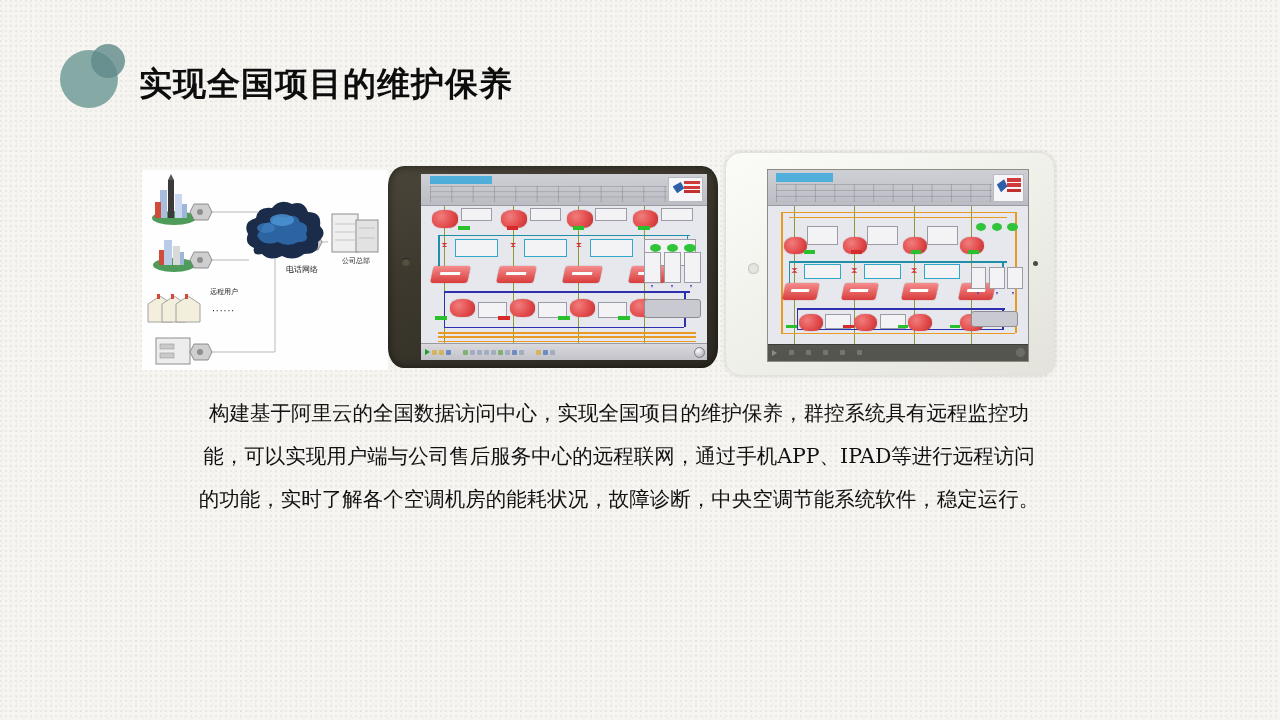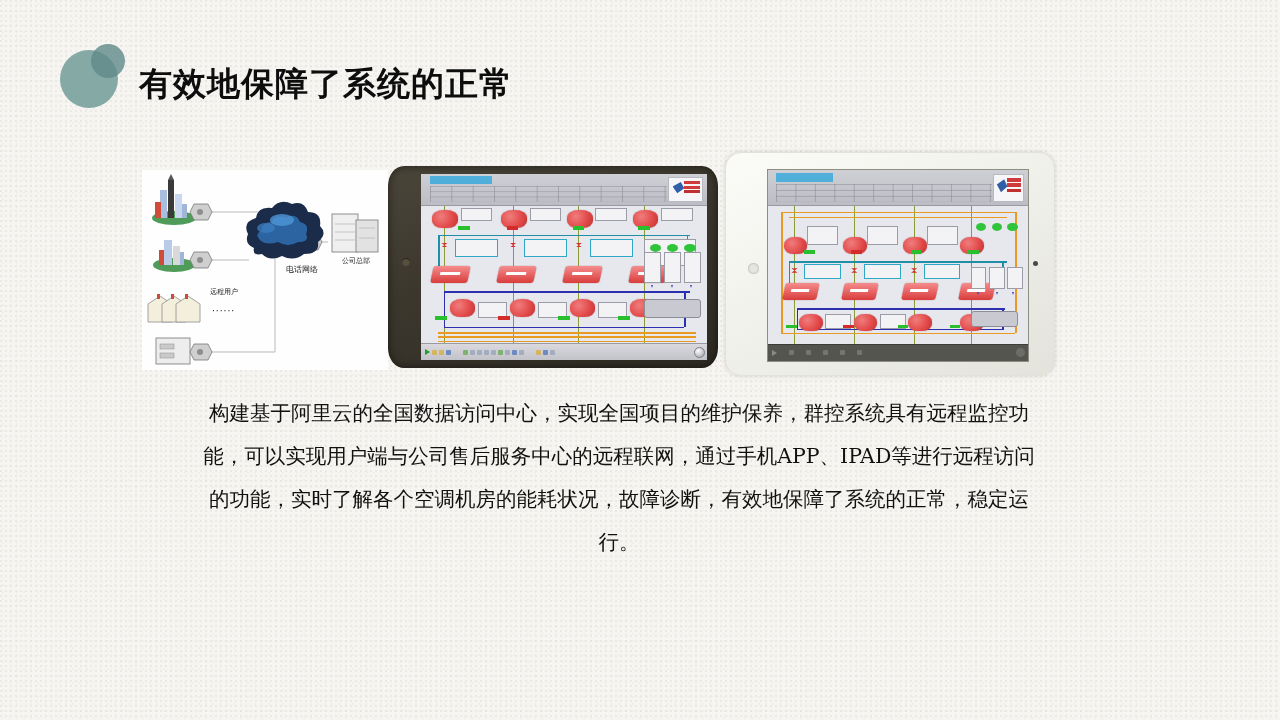--- a/index.html
+++ b/index.html
@@ -169,21 +169,21 @@
   }
 </style>
 </head>
 <body>
 
 <div id="logo-mark">
   <div class="c-big"></div>
   <div class="c-small"></div>
 </div>
 
-<div id="slide-title">有效地保障了系统的正常</div>
+<div id="slide-title">实现全国项目的维护保养</div>
 
 <div id="figure-row">
 
   <div id="net-diagram">
     <svg width="246" height="200" viewBox="0 0 246 200" xmlns="http://www.w3.org/2000/svg">
       <rect width="246" height="200" fill="#fefefe"></rect>
 
       <g stroke="#b9b9b9" stroke-width="1" fill="none">
         <path d="M58 42 H133"></path>
         <path d="M58 90 H107"></path>
@@ -488,13 +488,13 @@
             <span class="ti"></span>
           <span class="gap"></span>
             <span class="ti"></span>
           <span class="knob"></span>
         </div>
       </div>
     </div>
   </div>
 </div>
 
-<div id="body-text">构建基于阿里云的全国数据访问中心，实现全国项目的维护保养，群控系统具有远程监控功能，可以实现用户端与公司售后服务中心的远程联网，通过手机APP、IPAD等进行远程访问的功能，实时了解各个空调机房的能耗状况，故障诊断，有效地保障了系统的正常，稳定运行。</div>
+<div id="body-text">构建基于阿里云的全国数据访问中心，实现全国项目的维护保养，群控系统具有远程监控功能，可以实现用户端与公司售后服务中心的远程联网，通过手机APP、IPAD等进行远程访问的功能，实时了解各个空调机房的能耗状况，故障诊断，中央空调节能系统软件，稳定运行。</div>
 
 </body></html>

